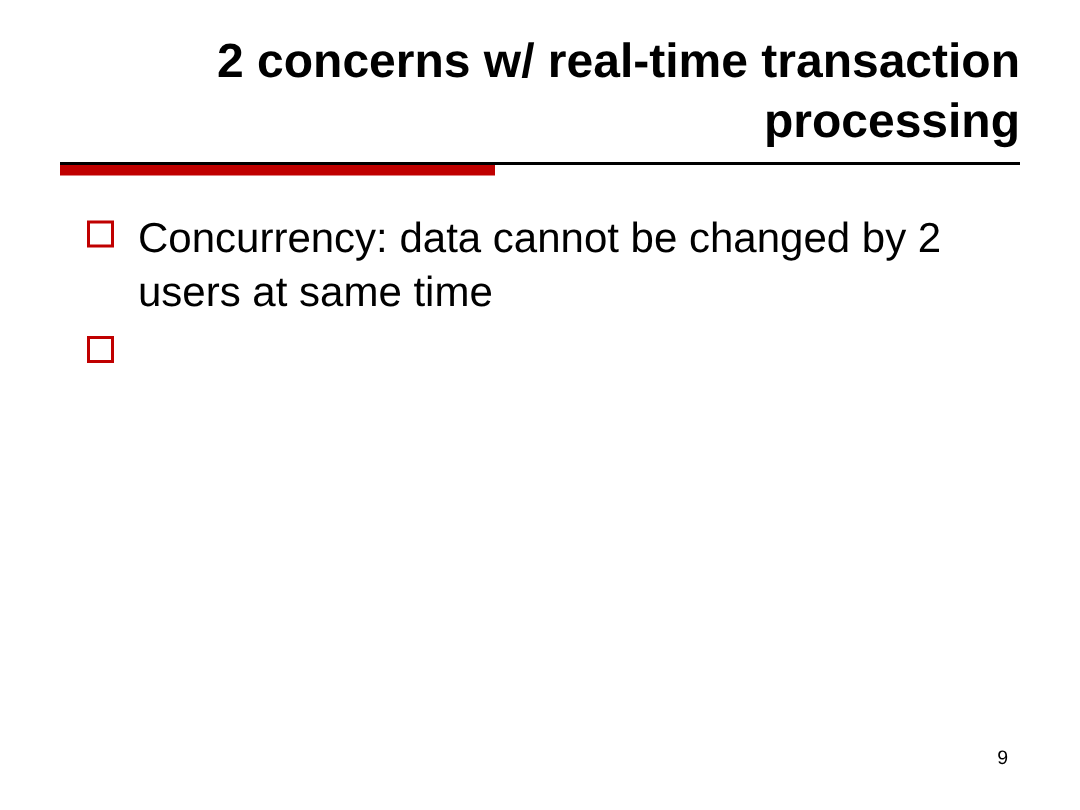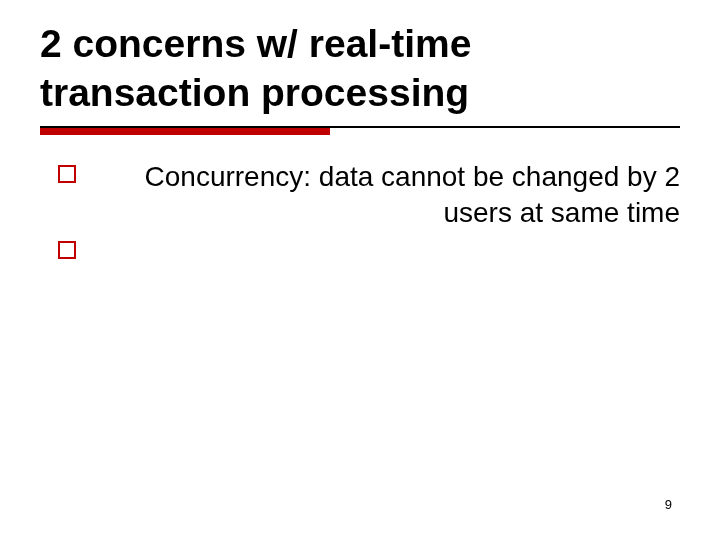--- a/index.html
+++ b/index.html
@@ -5,38 +5,38 @@
     * { margin: 0; padding: 0; box-sizing: border-box; }
     body {
       width: 720px;
       height: 540px;
       background: #fff;
       font-family: Verdana, Geneva, sans-serif;
       position: relative;
       padding: 20px 40px 40px 40px;
     }
     .title {
-      font-size: 39px;
+      font-size: 32px;
       color: #000;
       line-height: 1.25;
       padding-bottom: 8px;
       border-bottom: 2px solid #000;
       margin-bottom: 0;
+      text-align: right;
     }
     .red-underline {
       width: 290px;
       height: 7px;
       background: #c00000;
       margin-top: 0;
       margin-bottom: 24px;
     }
     .bullet-list {
       list-style: none;
       padding-left: 18px;
-      text-align: right;
     }
     .bullet-item {
       position: relative;
       font-size: 28px;
       color: #000;
       line-height: 1.3;
       padding-left: 34px;
       margin-bottom: 4px;
     }
     .bullet-marker {

